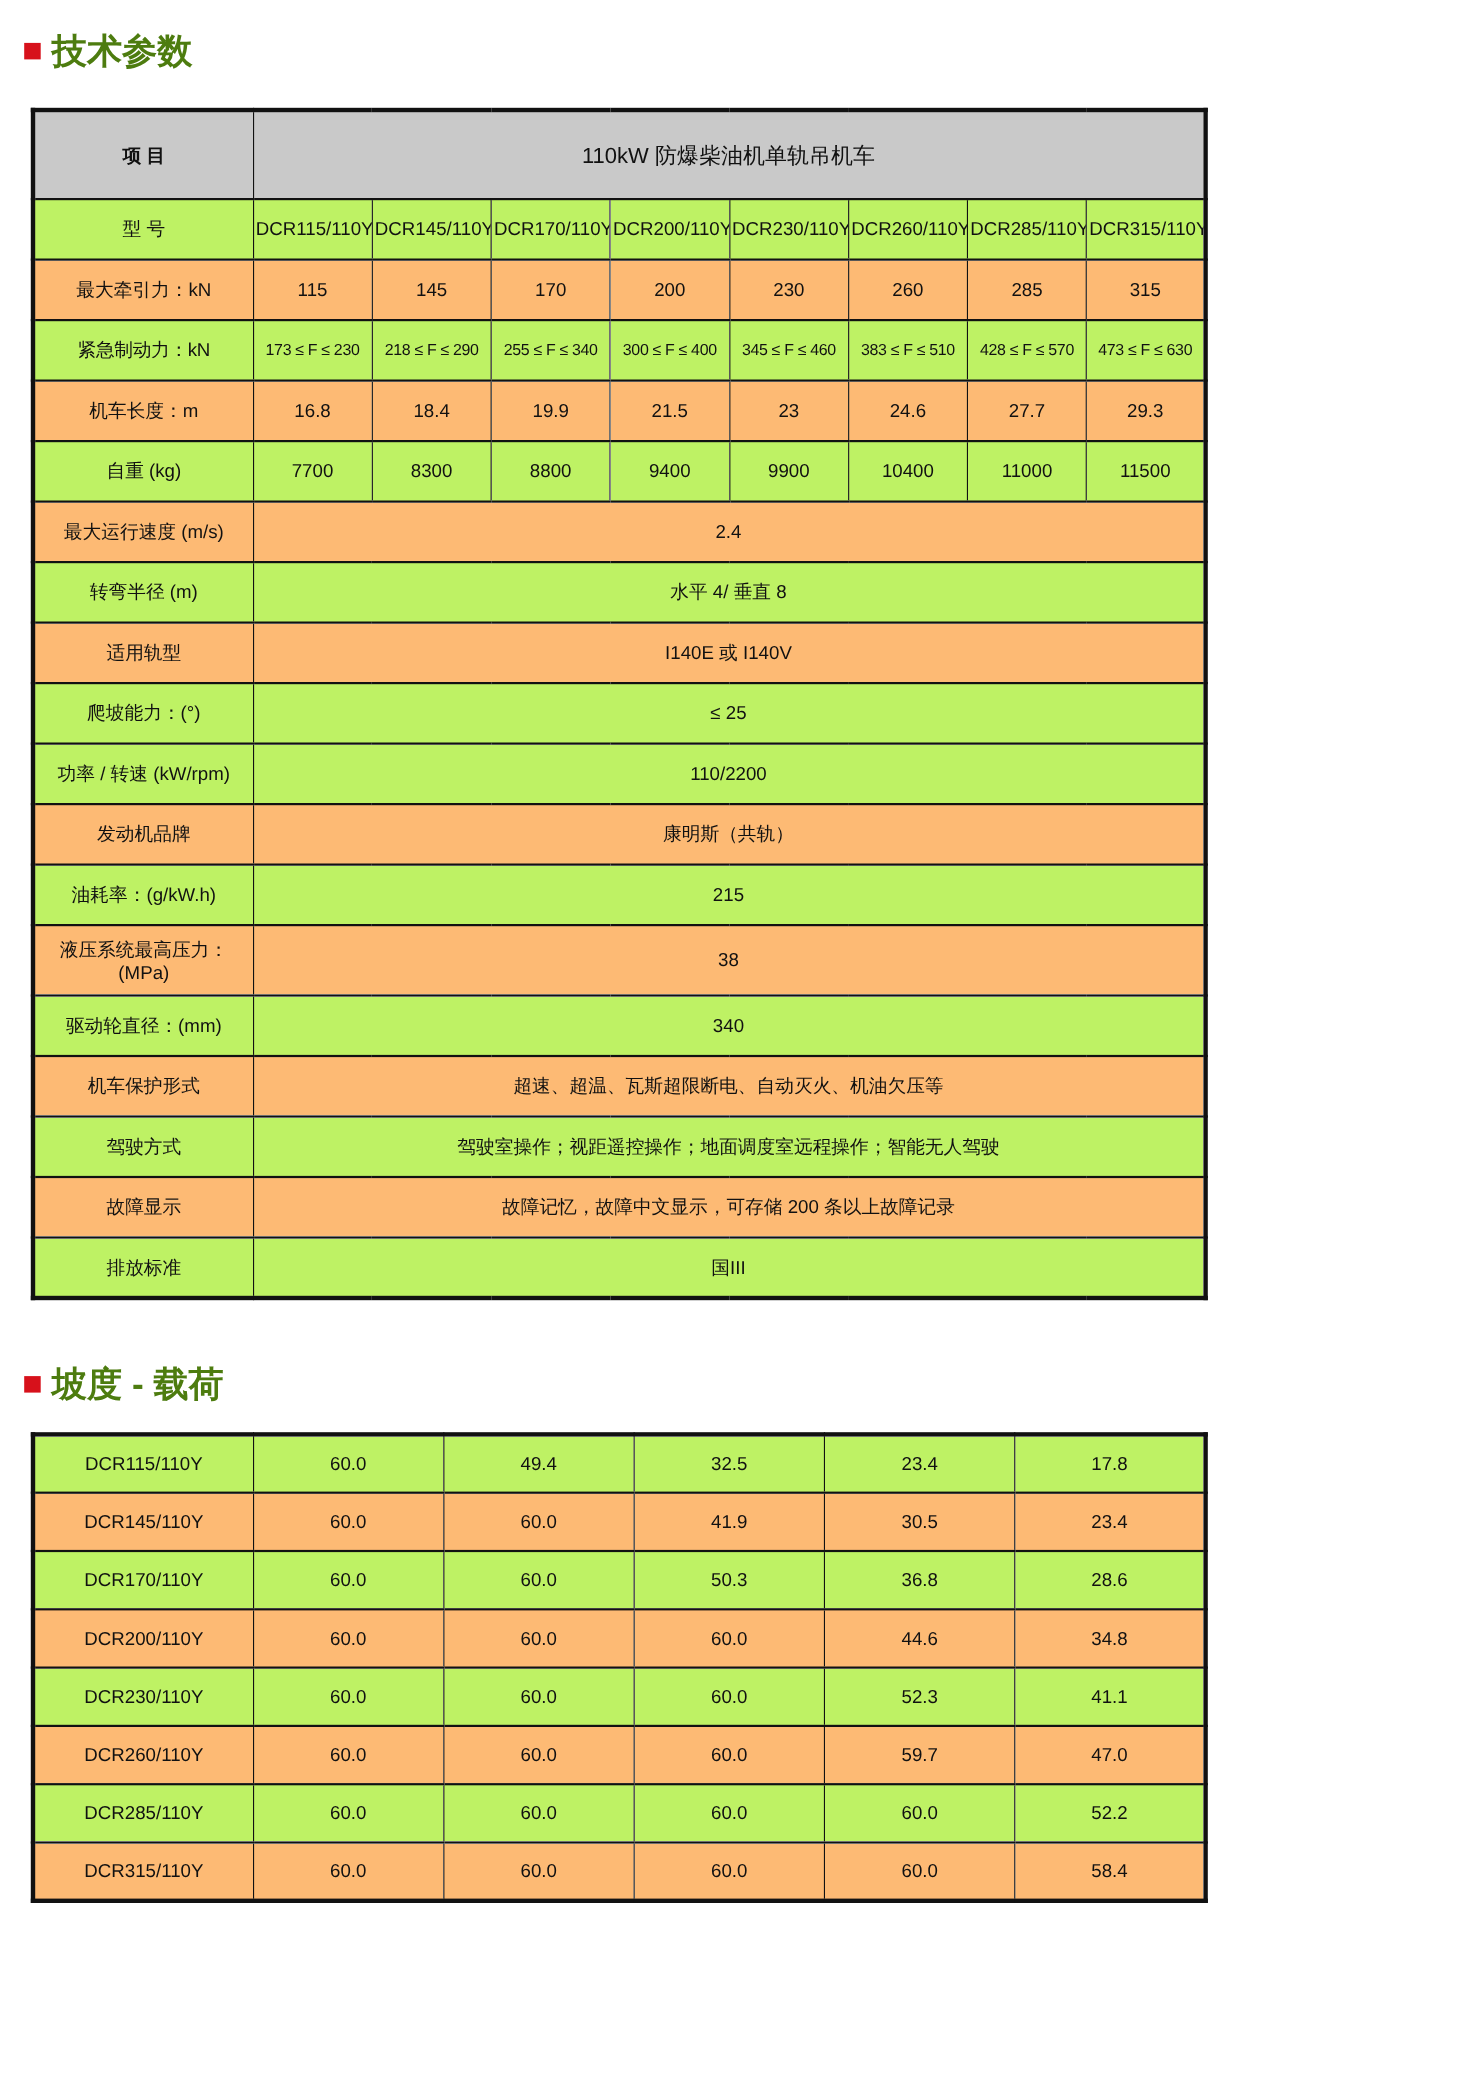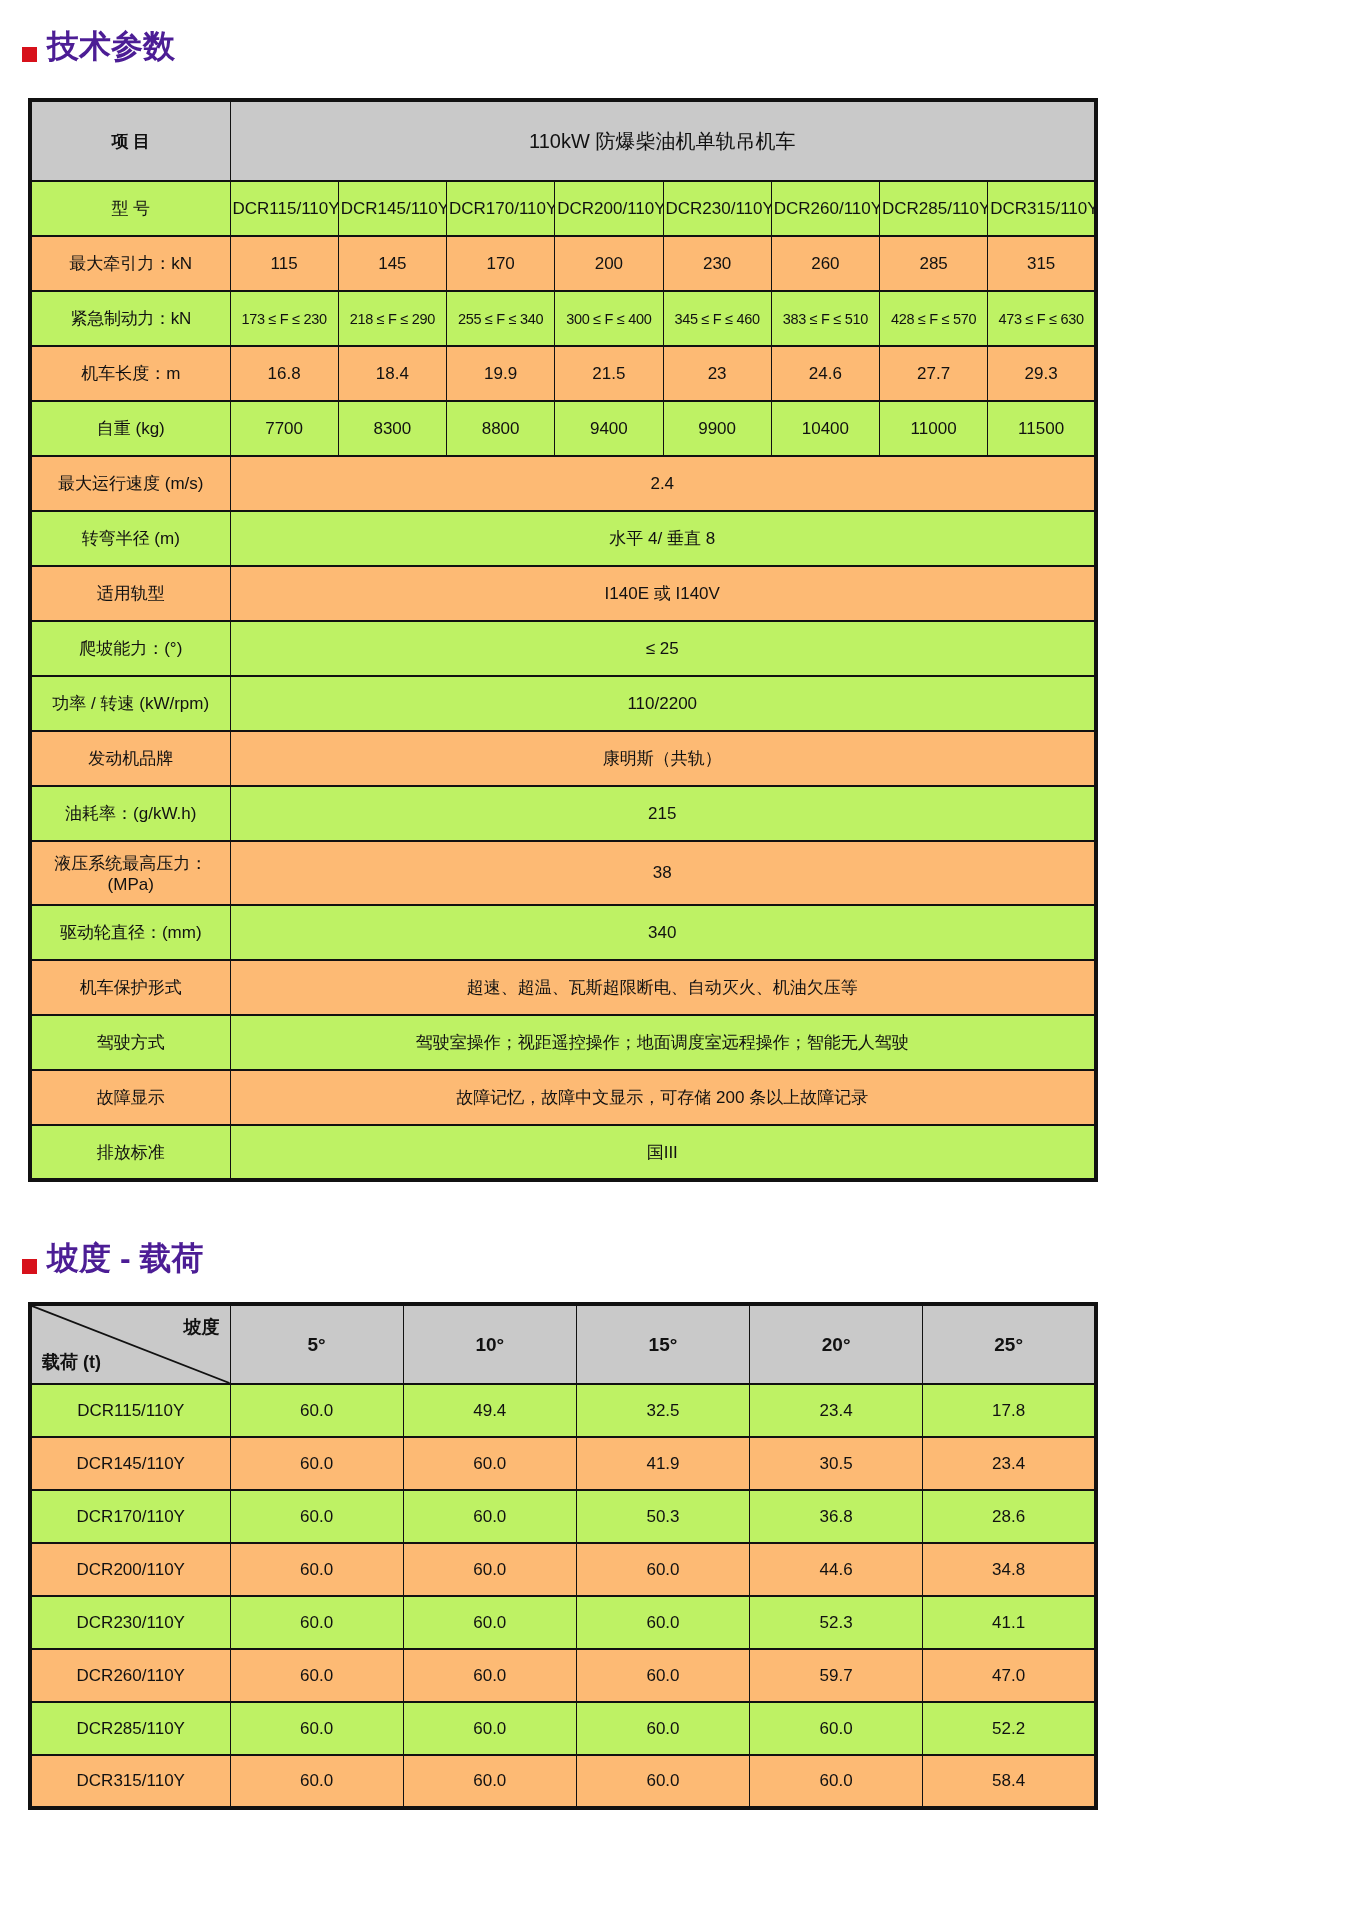--- a/index.html
+++ b/index.html
@@ -6,22 +6,22 @@
   html,body { margin:0; padding:0; }
   body {
     width:1349px; height:1908px;
     background:#ffffff;
     font-family:"Liberation Sans", sans-serif;
     color:#111111;
   }
   .page { padding:26px 28px 0 22px; }
 
   .section-title {
-    display:flex; align-items:flex-end; gap:10px;
-    color:#4c1d95; font-weight:bold; font-size:32px;
+    display:flex; align-items:center; gap:10px;
+    color:#4d7c0f; font-weight:bold; font-size:32px;
     line-height:1; margin:0 0 0 0;
   }
   .section-title .bullet {
     width:15px; height:15px; background:#d7111b; display:inline-block;
   }
   .title-1 { margin-top:4px; }
   .title-2 { margin-top:60px; }
 
   table {
     border-collapse:collapse; table-layout:fixed;
@@ -218,34 +218,20 @@
   <table class="slope-table">
     <colgroup>
       <col style="width:200px">
       <col>
         <col>
         <col>
         <col>
         <col>
     </colgroup>
     <tbody>
-      <tr class="head-row dark">
-        <td class="corner-cell">
-          <svg class="diag" viewBox="0 0 100 100" preserveAspectRatio="none">
-            <line x1="0" y1="0" x2="100" y2="100" stroke="#111" stroke-width="1.8" vector-effect="non-scaling-stroke"></line>
-          </svg>
-          <span class="corner-top">坡度</span>
-          <span class="corner-bottom">载荷 (t)</span>
-        </td>
-        <td class="angle-cell">5°</td>
-        <td class="angle-cell">10°</td>
-        <td class="angle-cell">15°</td>
-        <td class="angle-cell">20°</td>
-        <td class="angle-cell">25°</td>
-      </tr>
 
       <tr class="white">
         <td>DCR115/110Y</td>
         <td>60.0</td>
         <td>49.4</td>
         <td>32.5</td>
         <td>23.4</td>
         <td>17.8</td>
       </tr>
       <tr class="gray">

